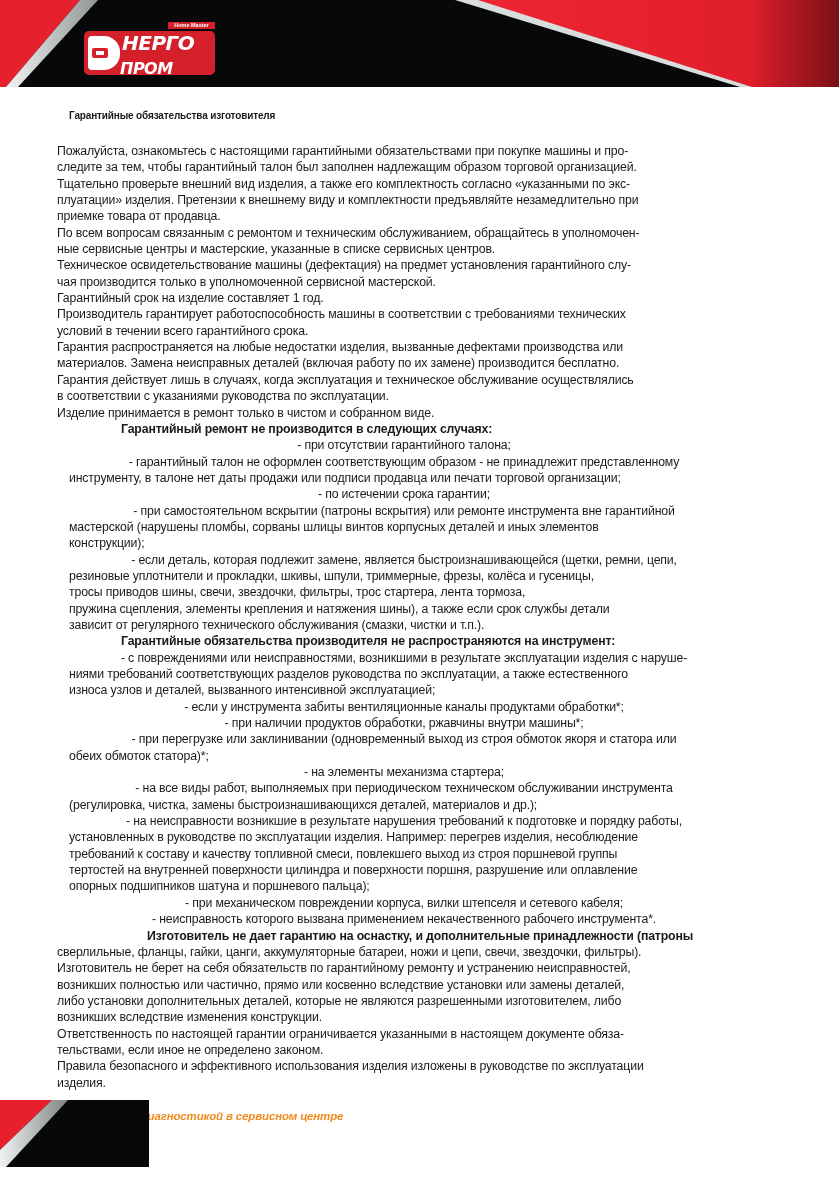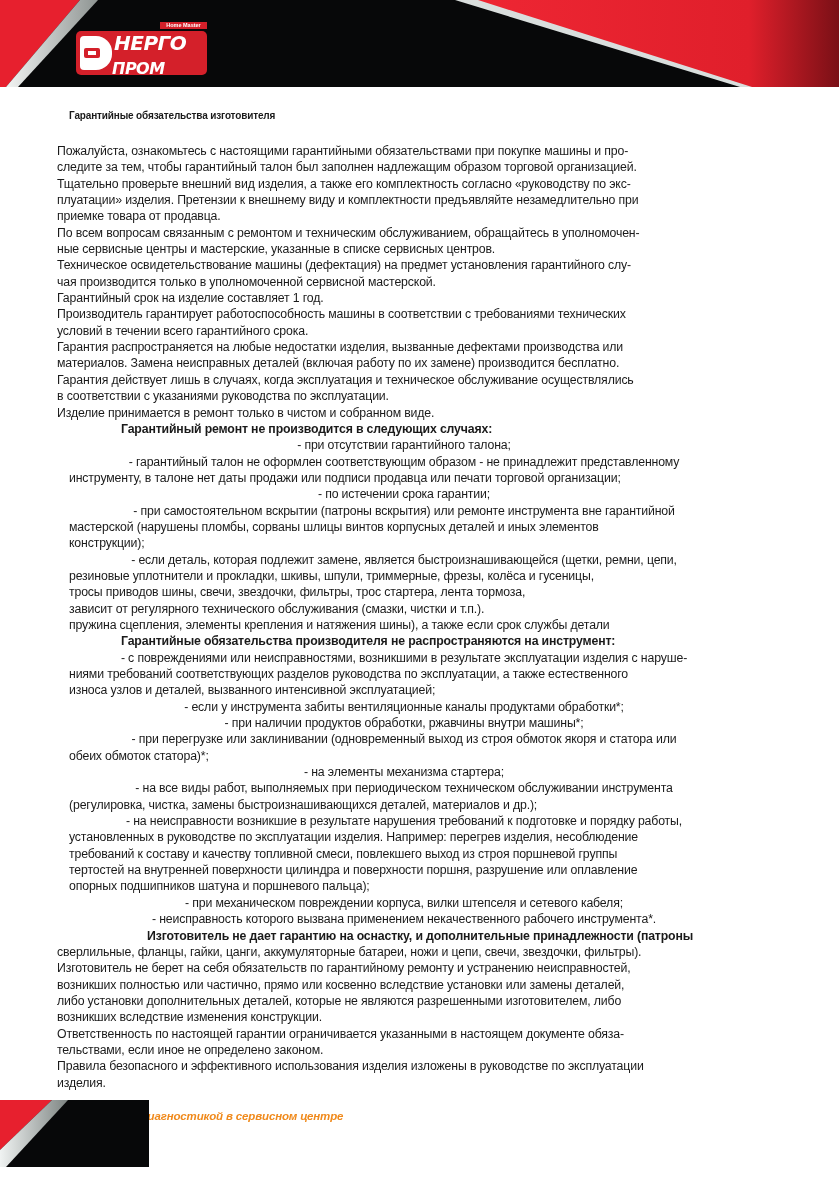--- a/index.html
+++ b/index.html
@@ -1,21 +1,21 @@
 <!DOCTYPE html>
 <html><head>
 <meta charset="utf-8">
 <style>
   html, body { margin: 0; padding: 0; background: #ffffff; }
   body { width: 839px; height: 1191px; position: relative; overflow: hidden; font-family: "Liberation Sans", sans-serif; color: #1a1a1a; }
 
   .banner { position: absolute; left: 0; top: 0; width: 839px; height: 87px; overflow: hidden; background: #070809; }
   .banner svg { position: absolute; left: 0; top: 0; }
 
-  .logo { position: absolute; left: 76px; top: 22px; width: 109px; height: 53px; }
+  .logo { position: absolute; left: 84px; top: 22px; width: 109px; height: 53px; }
   .logo-tag { position: absolute; left: 84px; top: 0; width: 47px; height: 7px; background: #d4202a; color: #fff; font-size: 5.5px; font-weight: bold; line-height: 7px; text-align: center; font-family: "Liberation Sans", sans-serif; }
   .logo-box { position: absolute; left: 0; top: 9px; width: 131px; height: 44px; background: #d4202a; border-radius: 5px; }
   .logo-e { position: absolute; left: 4px; top: 5px; width: 32px; height: 34px; background: #fff; border-radius: 4px 16px 16px 4px; }
   .logo-e::before { content: ""; position: absolute; left: 4px; top: 12px; width: 16px; height: 10px; background: #d4202a; border-radius: 2px; }
   .logo-e::after { content: ""; position: absolute; left: 8px; top: 15px; width: 8px; height: 4px; background: #fff; }
   .logo-word1, .logo-word2 { position: absolute; color: #fff; font-weight: bold; font-style: italic; font-family: "DejaVu Sans", sans-serif; letter-spacing: -0.5px; }
   .logo-word1 { left: 38px; top: 1px; font-size: 20px; line-height: 22px; }
   .logo-word2 { left: 36px; top: 20px; font-size: 16px; line-height: 23px; margin-top: 6px; }
 
   .doc { position: absolute; left: 57px; top: 108px; width: 690px; font-size: 12.3px; line-height: 16.35px; letter-spacing: -0.15px; }
@@ -63,21 +63,21 @@
     </div>
   </div>
 </div>
 
 <div class="doc">
   <p class="title">Гарантийные обязательства изготовителя</p>
 
   <div>
     <p>Пожалуйста, ознакомьтесь с настоящими гарантийными обязательствами при покупке машины и про-</p>
     <p>следите за тем, чтобы гарантийный талон был заполнен надлежащим образом торговой организацией.</p>
-    <p>Тщательно проверьте внешний вид изделия, а также его комплектность согласно «руководству по экс-</p>
+    <p>Тщательно проверьте внешний вид изделия, а также его комплектность согласно «указанными по экс-</p>
     <p>плуатации» изделия. Претензии к внешнему виду и комплектности предъявляйте незамедлительно при</p>
     <p>приемке товара от продавца.</p>
     <p>По всем вопросам связанным с ремонтом и техническим обслуживанием, обращайтесь в уполномочен-</p>
     <p>ные сервисные центры и мастерские, указанные в списке сервисных центров.</p>
     <p>Техническое освидетельствование машины (дефектация) на предмет установления гарантийного слу-</p>
     <p>чая производится только в уполномоченной сервисной мастерской.</p>
     <p>Гарантийный срок на изделие составляет 1 год.</p>
     <p>Производитель гарантирует работоспособность машины в соответствии с требованиями технических</p>
     <p>условий в течении всего гарантийного срока.</p>
     <p>Гарантия распространяется на любые недостатки изделия, вызванные дефектами производства или</p>
@@ -92,22 +92,22 @@
     <p class="indent1">- при отсутствии гарантийного талона;</p>
     <p class="indent1">- гарантийный талон не оформлен соответствующим образом - не принадлежит представленному</p>
     <p class="indent2">инструменту, в талоне нет даты продажи или подписи продавца или печати торговой организации;</p>
     <p class="indent1">- по истечении срока гарантии;</p>
     <p class="indent1">- при самостоятельном вскрытии (патроны вскрытия) или ремонте инструмента вне гарантийной</p>
     <p class="indent2">мастерской (нарушены пломбы, сорваны шлицы винтов корпусных деталей и иных элементов</p>
     <p class="indent2">конструкции);</p>
     <p class="indent1">- если деталь, которая подлежит замене, является быстроизнашивающейся (щетки, ремни, цепи,</p>
     <p class="indent2">резиновые уплотнители и прокладки, шкивы, шпули, триммерные, фрезы, колёса и гусеницы,</p>
     <p class="indent2">тросы приводов  шины, свечи, звездочки, фильтры, трос стартера, лента тормоза,</p>
+    <p class="indent2">пружина сцепления, элементы  крепления и натяжения шины), а также если срок службы детали</p>
     <p class="indent2">зависит от регулярного технического обслуживания (смазки, чистки и т.п.).</p>
-    <p class="indent2">пружина сцепления, элементы  крепления и натяжения шины), а также если срок службы детали</p>
   </div>
 
   <div>
     <p class="sect">Гарантийные обязательства производителя не распространяются на инструмент:</p>
     <p class="indent1">- с повреждениями или неисправностями, возникшими в результате эксплуатации изделия с наруше-</p>
     <p class="indent2">ниями требований соответствующих разделов руководства по эксплуатации, а также естественного</p>
     <p class="indent2">износа узлов и деталей, вызванного интенсивной эксплуатацией;</p>
     <p class="indent1">- если у инструмента забиты вентиляционные каналы продуктами обработки*;</p>
     <p class="indent1">- при наличии продуктов обработки, ржавчины внутри машины*;</p>
     <p class="indent1">- при перегрузке или заклинивании (одновременный выход из строя обмоток якоря и статора или</p>

